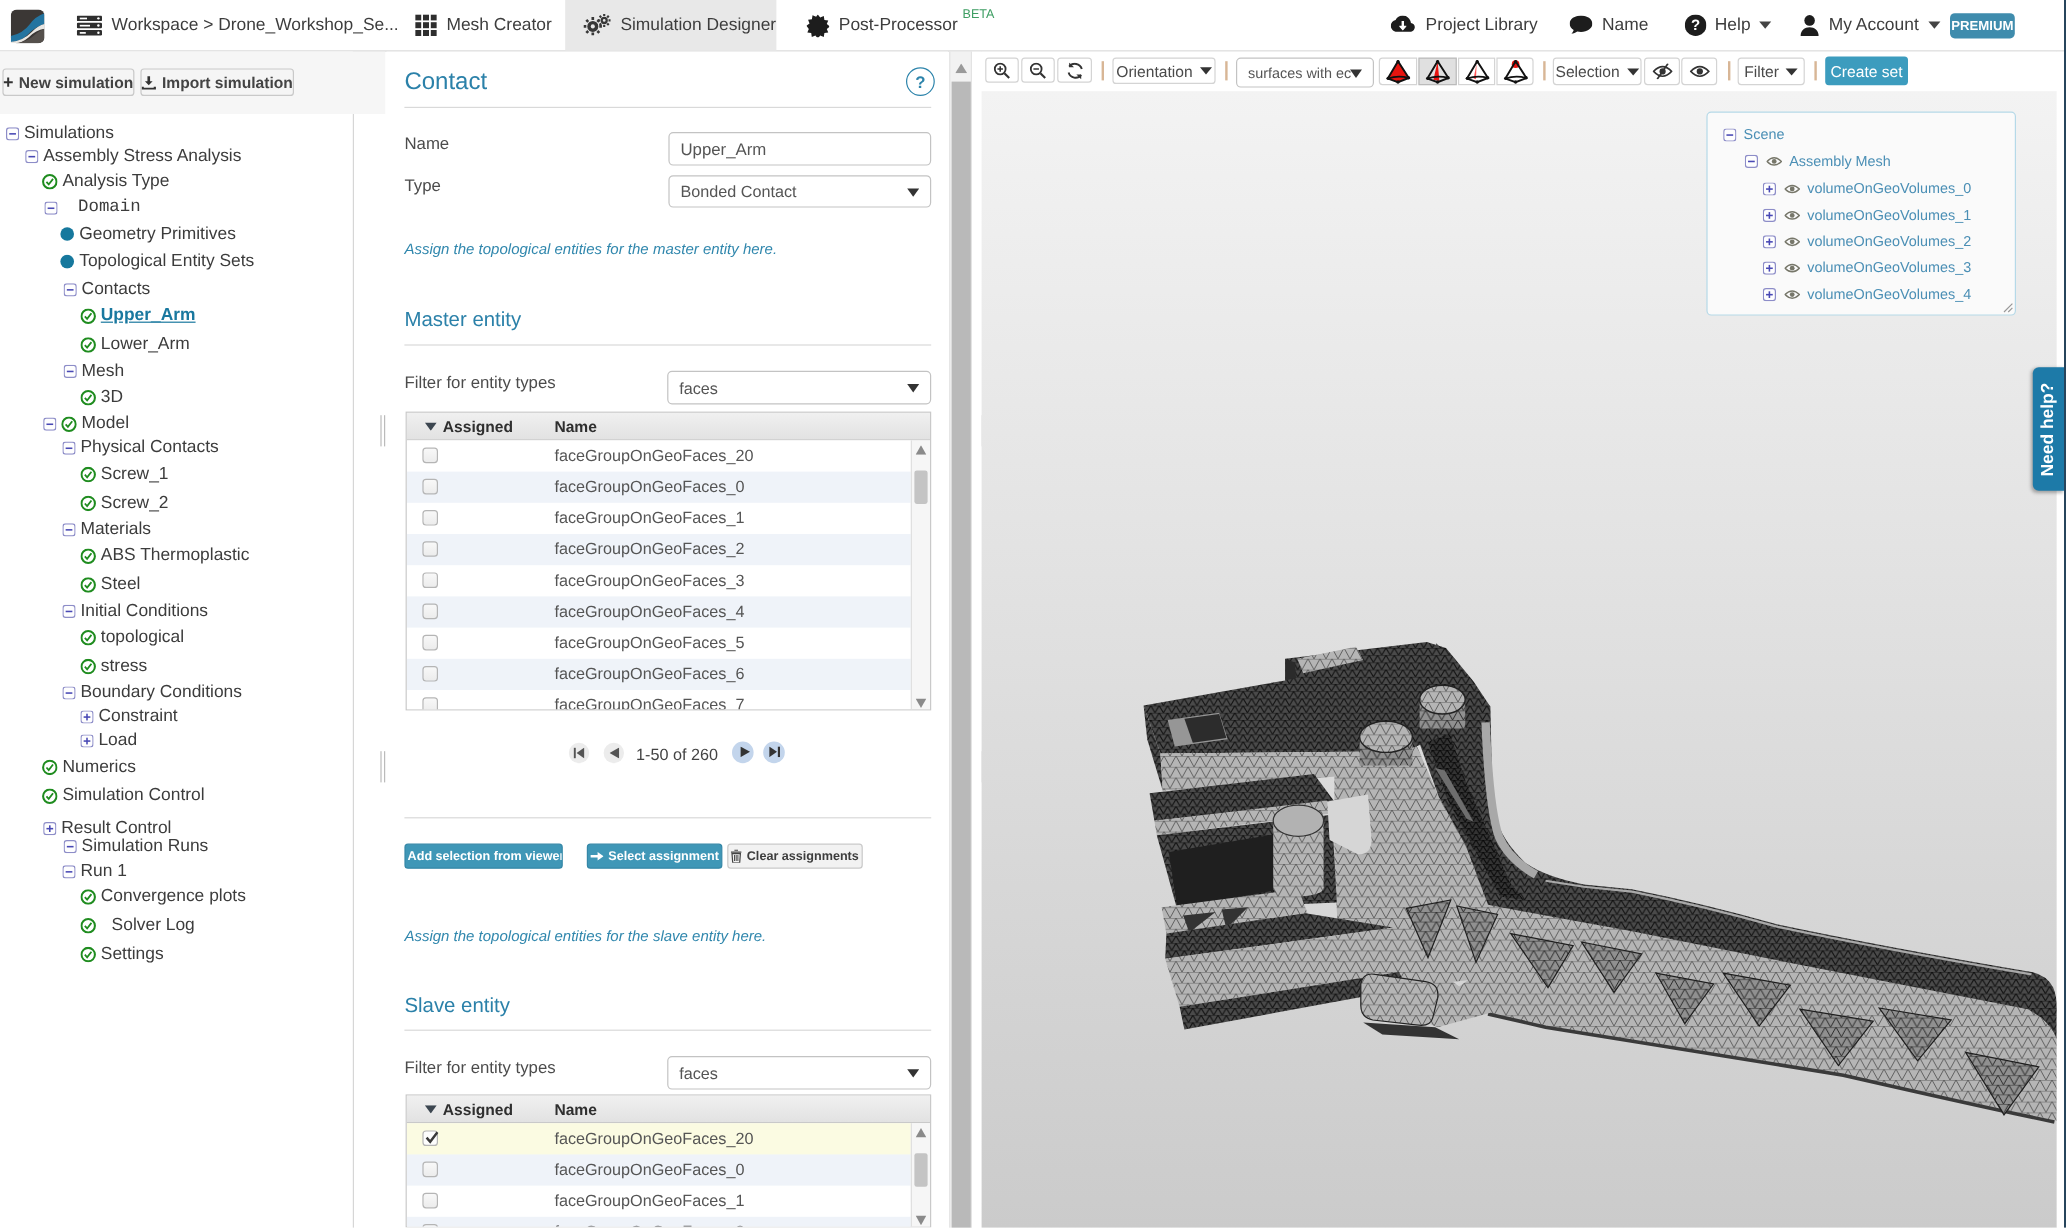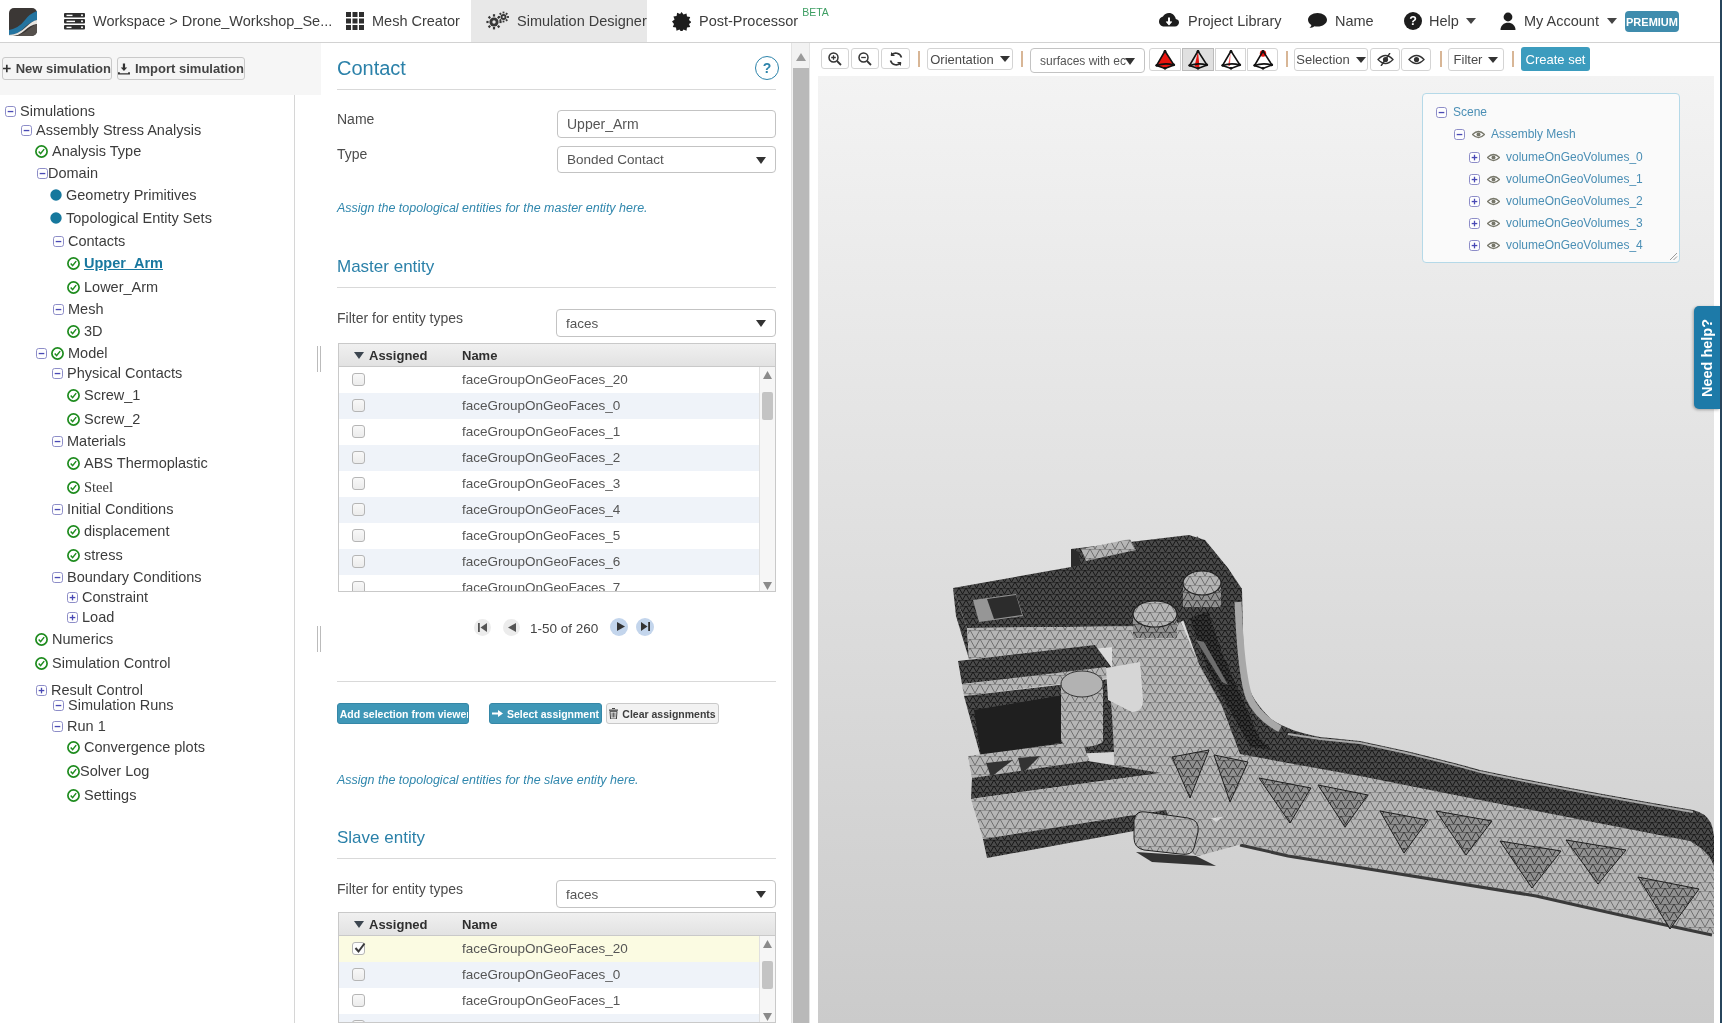--- a/index.html
+++ b/index.html
@@ -167,21 +167,21 @@
         <circle cx="6.5" cy="6.5" r="5.6" fill="#fff" stroke="#1f8c1f" stroke-width="1.7"></circle>
         <path d="M3.7 6.6l1.9 2.1 3.6-4.6" fill="none" stroke="#1f8c1f" stroke-width="1.5"></path>
       </svg>
       <span style="margin-left:4px;">Analysis Type</span>
     </div>
 <div class="trow" style="left:37px;top:119px;"> 
       <svg width="11" height="11" viewBox="0 0 11 11">
         <rect x="0.5" y="0.5" width="10" height="10" rx="2.2" fill="#fefefe" stroke="#8d8dc8" stroke-width="1"></rect>
         <rect x="2.7" y="4.9" width="5.6" height="1.3" fill="#4949b5"></rect>
       </svg>
-      <span style="margin-left:0;">Domain</span>
+      <span style="margin-left:17px;font-family:Liberation Mono, monospace;">Domain</span>
     </div>
 <div class="trow" style="left:50px;top:141px;"> 
       <svg width="12" height="12" viewBox="0 0 12 12">
         <circle cx="6" cy="6" r="5.7" fill="#16789d"></circle>
       </svg>
       <span style="margin-left:4px;">Geometry Primitives</span>
     </div>
 <div class="trow" style="left:50px;top:164px;"> 
       <svg width="12" height="12" viewBox="0 0 12 12">
         <circle cx="6" cy="6" r="5.7" fill="#16789d"></circle>
@@ -268,35 +268,35 @@
         <circle cx="6.5" cy="6.5" r="5.6" fill="#fff" stroke="#1f8c1f" stroke-width="1.7"></circle>
         <path d="M3.7 6.6l1.9 2.1 3.6-4.6" fill="none" stroke="#1f8c1f" stroke-width="1.5"></path>
       </svg>
       <span style="margin-left:4px;">ABS Thermoplastic</span>
     </div>
 <div class="trow" style="left:67px;top:433px;"> 
       <svg width="13" height="13" viewBox="0 0 13 13">
         <circle cx="6.5" cy="6.5" r="5.6" fill="#fff" stroke="#1f8c1f" stroke-width="1.7"></circle>
         <path d="M3.7 6.6l1.9 2.1 3.6-4.6" fill="none" stroke="#1f8c1f" stroke-width="1.5"></path>
       </svg>
-      <span style="margin-left:4px;font-family:Liberation Serif, serif;">Steel</span>
+      <span style="margin-left:4px;">Steel</span>
     </div>
 <div class="trow" style="left:52px;top:455px;"> 
       <svg width="11" height="11" viewBox="0 0 11 11">
         <rect x="0.5" y="0.5" width="10" height="10" rx="2.2" fill="#fefefe" stroke="#8d8dc8" stroke-width="1"></rect>
         <rect x="2.7" y="4.9" width="5.6" height="1.3" fill="#4949b5"></rect>
       </svg>
       <span style="margin-left:4px;">Initial Conditions</span>
     </div>
 <div class="trow" style="left:67px;top:477px;"> 
       <svg width="13" height="13" viewBox="0 0 13 13">
         <circle cx="6.5" cy="6.5" r="5.6" fill="#fff" stroke="#1f8c1f" stroke-width="1.7"></circle>
         <path d="M3.7 6.6l1.9 2.1 3.6-4.6" fill="none" stroke="#1f8c1f" stroke-width="1.5"></path>
       </svg>
-      <span style="margin-left:4px;">displacement</span>
+      <span style="margin-left:4px;">topological</span>
     </div>
 <div class="trow" style="left:67px;top:501px;"> 
       <svg width="13" height="13" viewBox="0 0 13 13">
         <circle cx="6.5" cy="6.5" r="5.6" fill="#fff" stroke="#1f8c1f" stroke-width="1.7"></circle>
         <path d="M3.7 6.6l1.9 2.1 3.6-4.6" fill="none" stroke="#1f8c1f" stroke-width="1.5"></path>
       </svg>
       <span style="margin-left:4px;">stress</span>
     </div>
 <div class="trow" style="left:52px;top:523px;"> 
       <svg width="11" height="11" viewBox="0 0 11 11">
@@ -362,21 +362,21 @@
         <circle cx="6.5" cy="6.5" r="5.6" fill="#fff" stroke="#1f8c1f" stroke-width="1.7"></circle>
         <path d="M3.7 6.6l1.9 2.1 3.6-4.6" fill="none" stroke="#1f8c1f" stroke-width="1.5"></path>
       </svg>
       <span style="margin-left:4px;">Convergence plots</span>
     </div>
 <div class="trow" style="left:67px;top:717px;"> 
       <svg width="13" height="13" viewBox="0 0 13 13">
         <circle cx="6.5" cy="6.5" r="5.6" fill="#fff" stroke="#1f8c1f" stroke-width="1.7"></circle>
         <path d="M3.7 6.6l1.9 2.1 3.6-4.6" fill="none" stroke="#1f8c1f" stroke-width="1.5"></path>
       </svg>
-      <span style="margin-left:0;">Solver Log</span>
+      <span style="margin-left:13px;">Solver Log</span>
     </div>
 <div class="trow" style="left:67px;top:741px;"> 
       <svg width="13" height="13" viewBox="0 0 13 13">
         <circle cx="6.5" cy="6.5" r="5.6" fill="#fff" stroke="#1f8c1f" stroke-width="1.7"></circle>
         <path d="M3.7 6.6l1.9 2.1 3.6-4.6" fill="none" stroke="#1f8c1f" stroke-width="1.5"></path>
       </svg>
       <span style="margin-left:4px;">Settings</span>
     </div>
 </div>
 <div class="abs" style="left:317px;top:346px;width:4px;height:26px;border-left:1px solid #bbb;border-right:1px solid #bbb;"></div>

